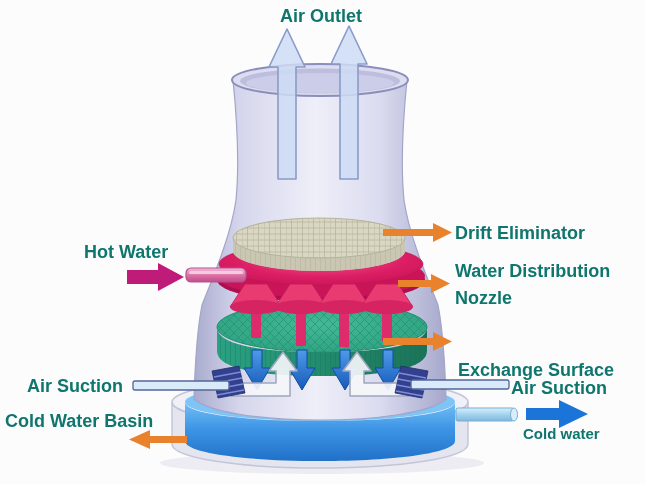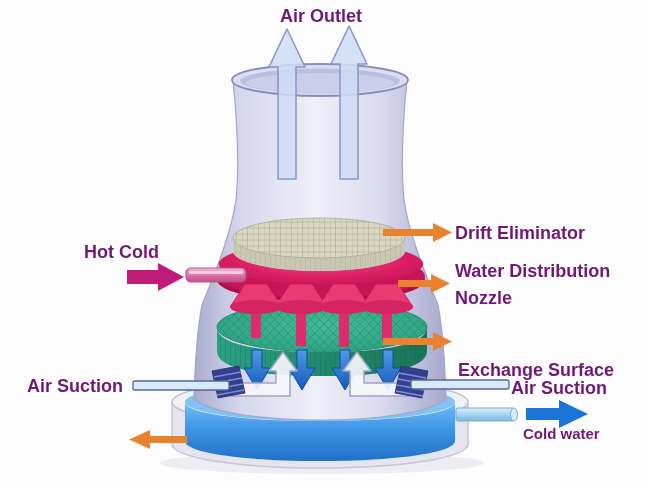--- a/index.html
+++ b/index.html
@@ -7,21 +7,21 @@
     position:relative;width:645px;height:484px;overflow:hidden;
     background:#fcfcfd;
     font-family:"Liberation Sans","DejaVu Sans",sans-serif;
   }
   .stage svg{position:absolute;left:0;top:0;}
   .lbl{
     position:absolute;
     font-weight:700;
     font-size:18px;
     line-height:20px;
-    color:#701a75;
+    color:#0f766e;
     white-space:nowrap;
     letter-spacing:0px;
   }
   .lbl-wrap{white-space:normal;width:195px;line-height:27px;}
 </style>
 </head>
 <body>
 
 <div class="stage">
 
@@ -197,21 +197,22 @@
     <path d="M383,338 L433,338 L433,332 L452,341.5 L433,351 L433,345 L383,345 Z"></path>
     <path d="M187,436 L150,436 L150,430 L129,439.5 L150,449 L150,443 L187,443 Z"></path>
   </g>
 
   <path d="M127,270 L158,270 L158,263 L184,277 L158,291 L158,284 L127,284 Z" fill="#BE1C78"></path>
 
   <path d="M526,408 L559,408 L559,400 L588,414 L559,428 L559,420 L526,420 Z" fill="#1B74D8"></path>
 </svg>
 
 <div class="lbl" style="left:280px;top:6px;">Air Outlet</div>
-<div class="lbl" style="left:84px;top:242px;">Hot Cold</div>
+<div class="lbl" style="left:84px;top:242px;">Hot Water</div>
 <div class="lbl" style="left:455px;top:223px;">Drift Eliminator</div>
 <div class="lbl lbl-wrap" style="left:455px;top:258px;">Water Distribution Nozzle</div>
 <div class="lbl" style="left:458px;top:329px;margin-top:31px;">Exchange Surface</div>
 <div class="lbl" style="left:27px;top:376px;">Air Suction</div>
 <div class="lbl" style="left:511px;top:378px;">Air Suction</div>
+<div class="lbl" style="left:5px;top:411px;">Cold Water Basin</div>
 <div class="lbl" style="left:523px;top:424px;font-size:15px;">Cold water</div>
 
 </div>
 
 </body></html>

